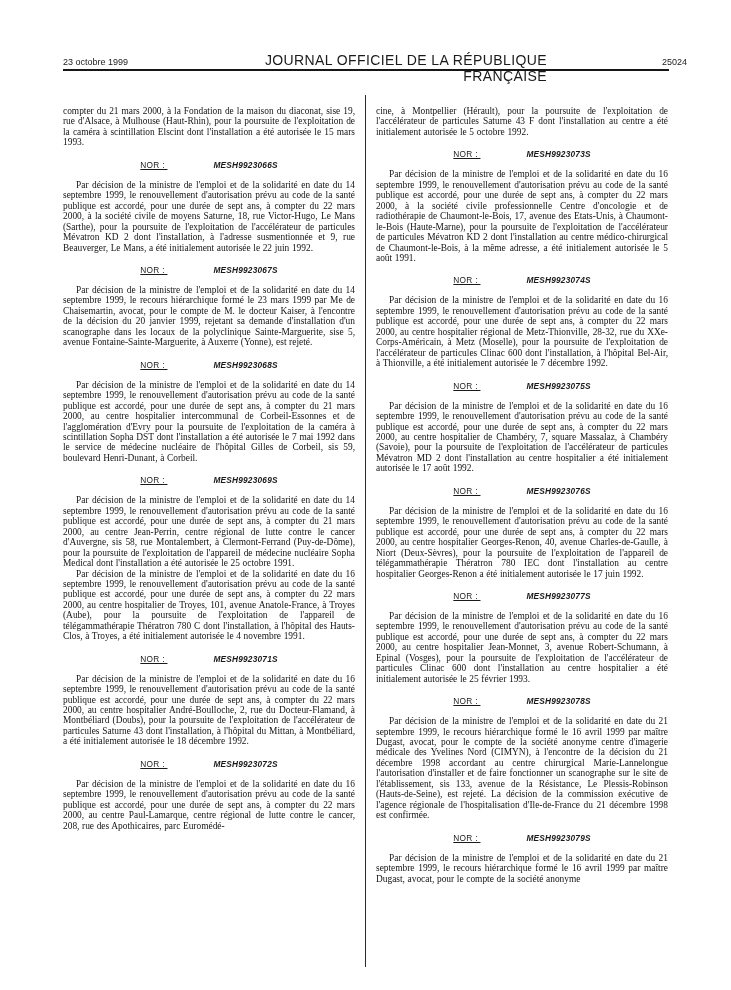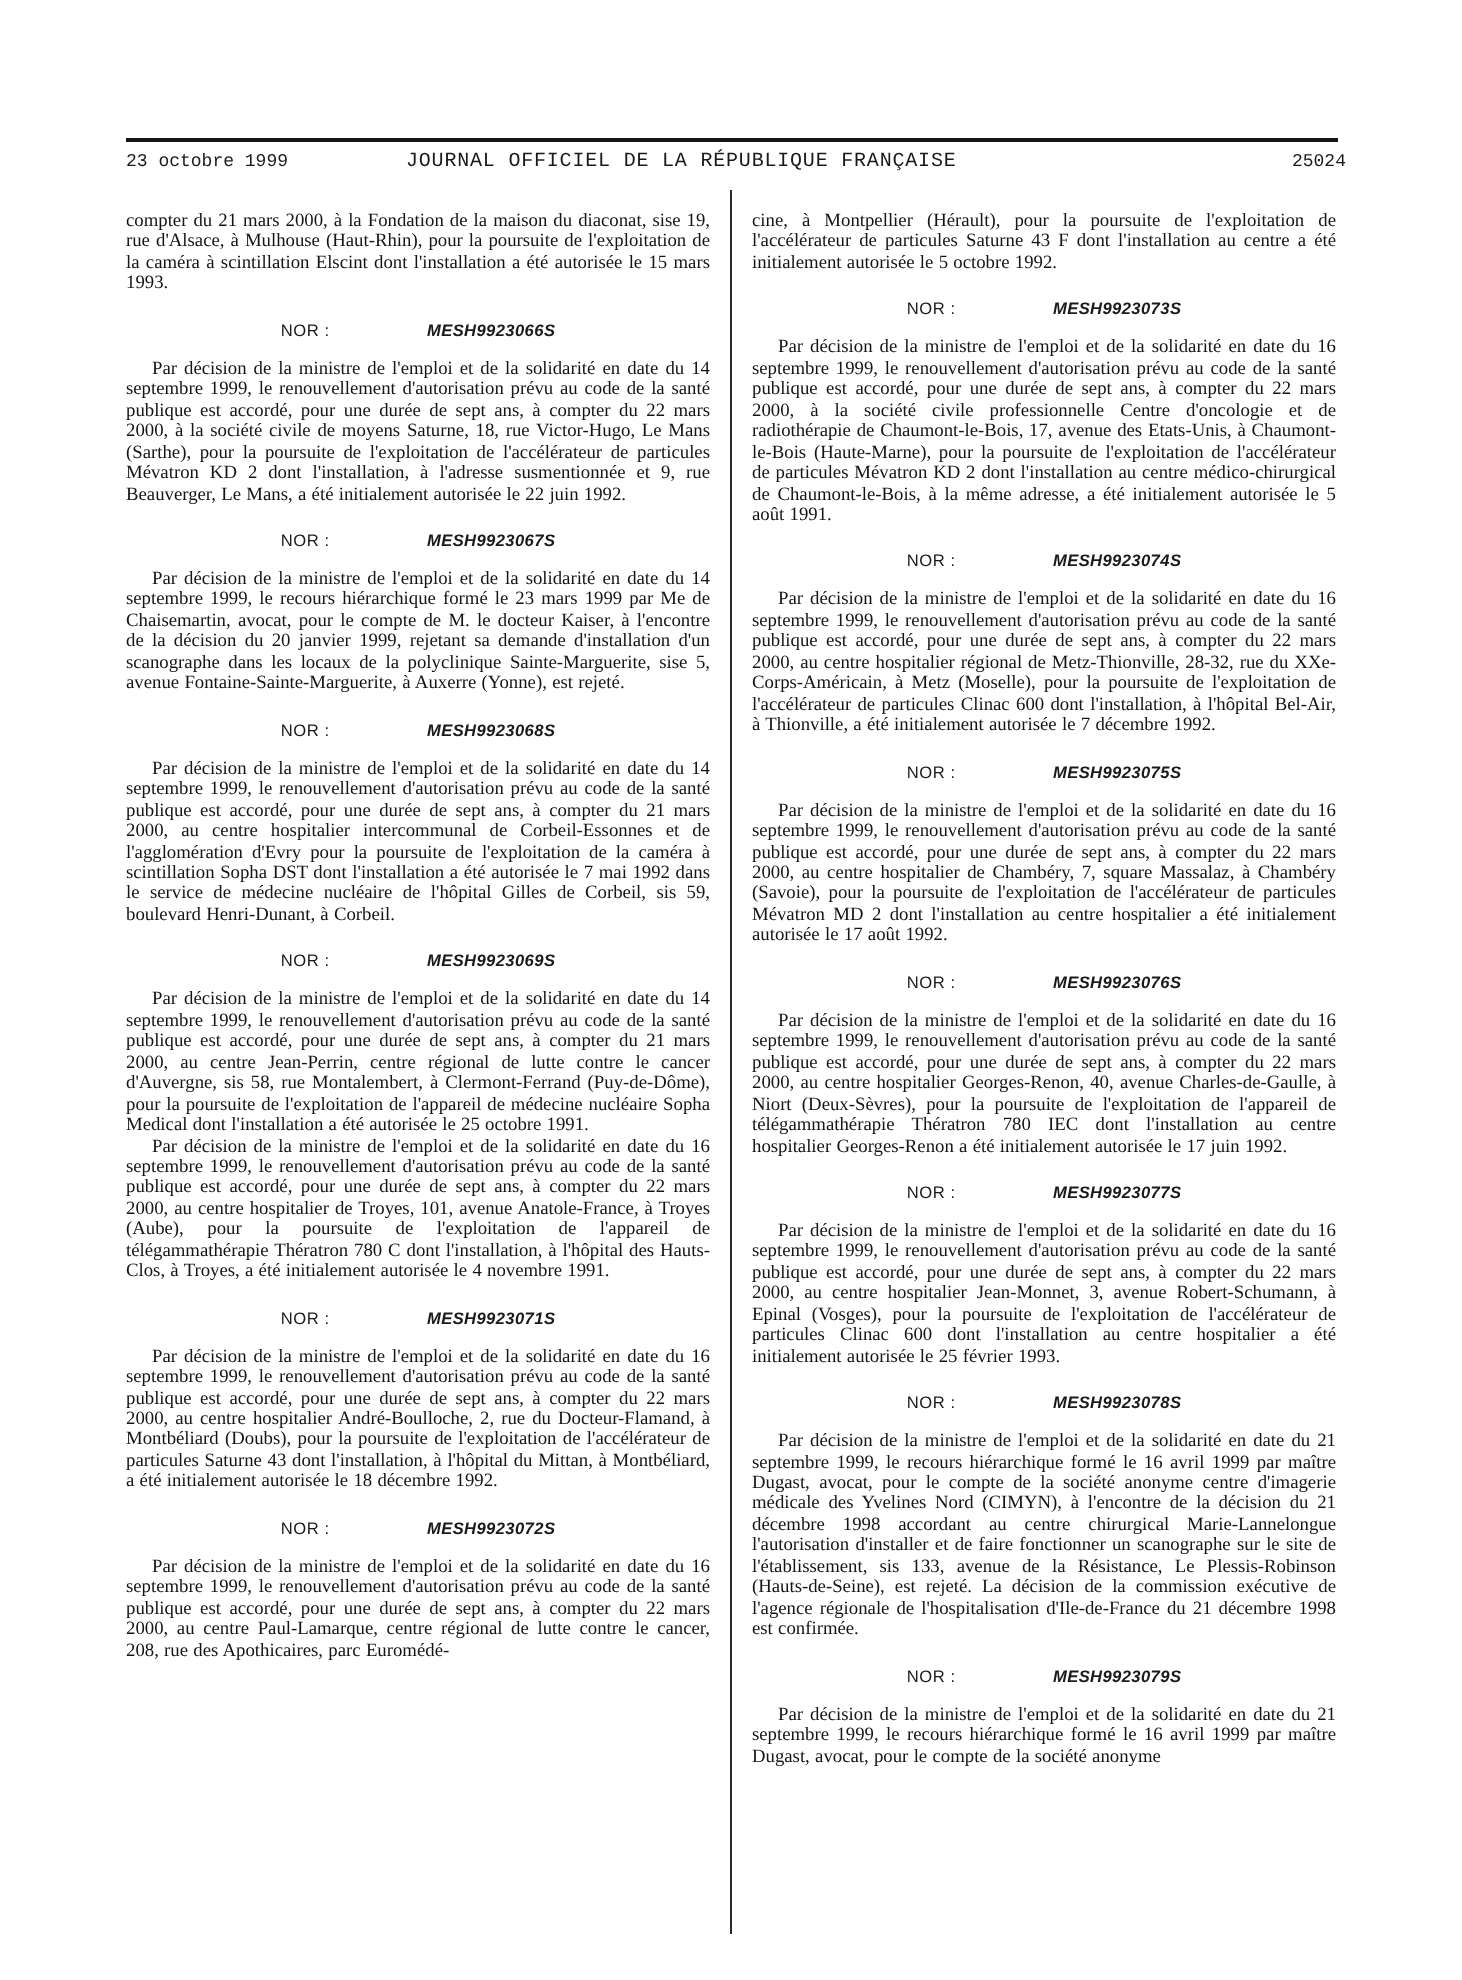--- a/index.html
+++ b/index.html
@@ -8,27 +8,27 @@
     background: #ffffff;
     color: #141414;
     font-family: "Liberation Serif", serif;
     position: relative;
     overflow: hidden;
   }
   .page { position: absolute; inset: 0; }
 
   
   .header {
-    position: absolute; top: 52px; left: 63px; right: 58px;
+    position: absolute; top: 52px; left: 63px; right: 44px;
     display: flex; justify-content: space-between; align-items: baseline;
-    font-family: Liberation Mono, monospace;
-    font-size: 9px; color: #1a1a1a; margin-top: 24px;
+    font-family: Liberation Sans, sans-serif;
+    font-size: 9px; color: #1a1a1a;
   }
   .header .date   { width: 140px; text-align: left; }
-  .header .jtitle { flex: 1; text-align: left; font-size: 10px; letter-spacing: 0.4px; }
+  .header .jtitle { flex: 1; text-align: right; font-size: 14px; letter-spacing: 0.4px; }
   .header .pnum   { width: 140px; text-align: right; }
   .header-rule {
     position: absolute; top: 69px; left: 63px; right: 62px;
     height: 0; border-top: 2.5px solid #161616;
   }
 
   
   .columns {
     position: absolute; top: 106px; left: 63px; width: 606px;
     display: flex; gap: 21px;
@@ -50,21 +50,21 @@
   .para.noindent { text-indent: 0; }
 
   .nor {
     text-align: center;
     margin: 12px 0 10px 0;
     font-size: 8.3px;
     font-family: "Liberation Sans", sans-serif;
     color: #1a1a1a;
     white-space: nowrap;
   }
-  .nor-label { font-style: normal; letter-spacing: 0.3px; }
+  .nor-label { font-style: normal; letter-spacing: 0.3px; text-decoration: underline; }
   .nor-code  { font-style: italic; font-weight: bold; letter-spacing: 0.2px; padding-left: 46px; }
 </style>
 </head>
 <body>
 
 <div class="page">
 
   <div class="header">
     <span class="date">23 octobre 1999</span>
     <span class="jtitle">JOURNAL OFFICIEL DE LA RÉPUBLIQUE FRANÇAISE</span>

